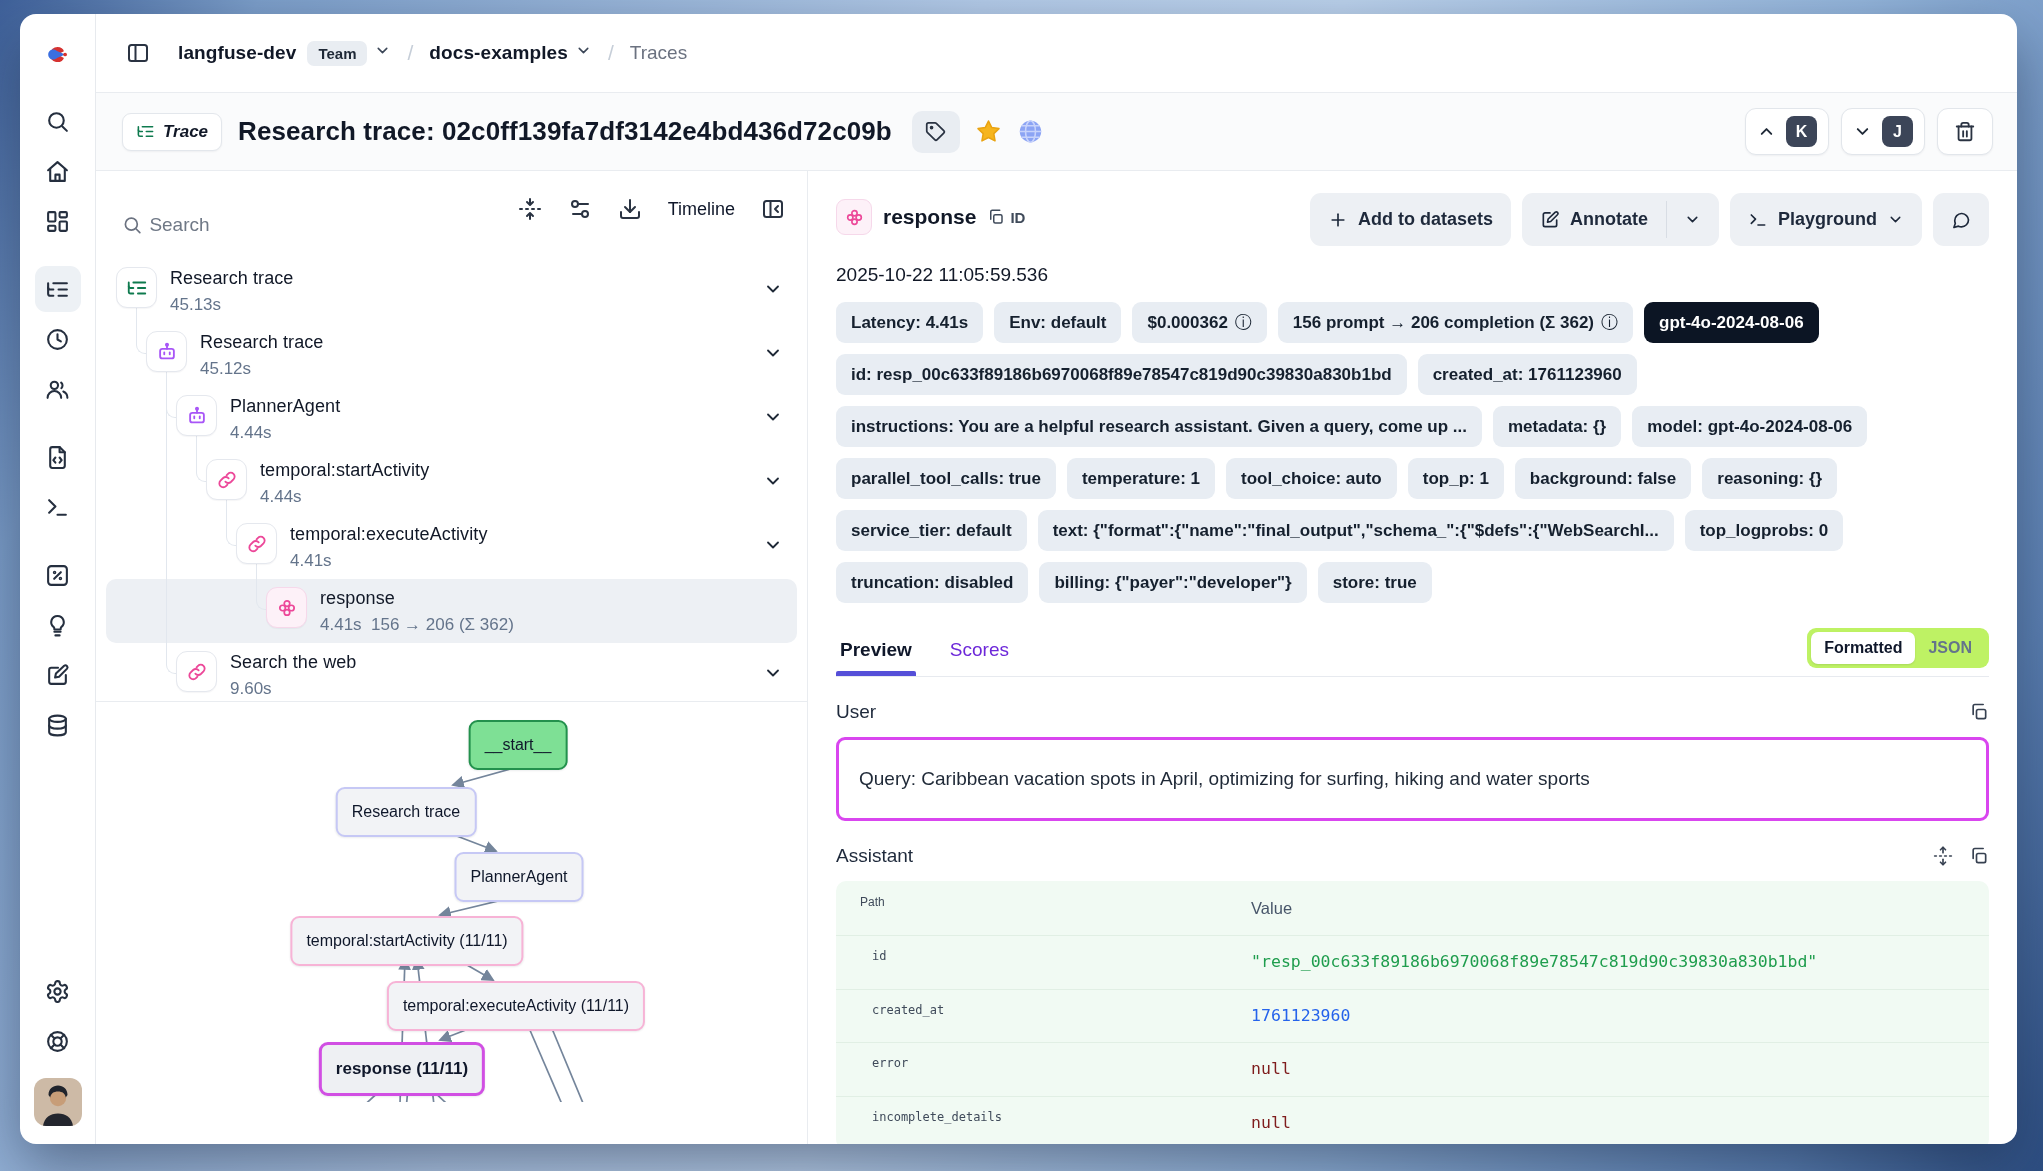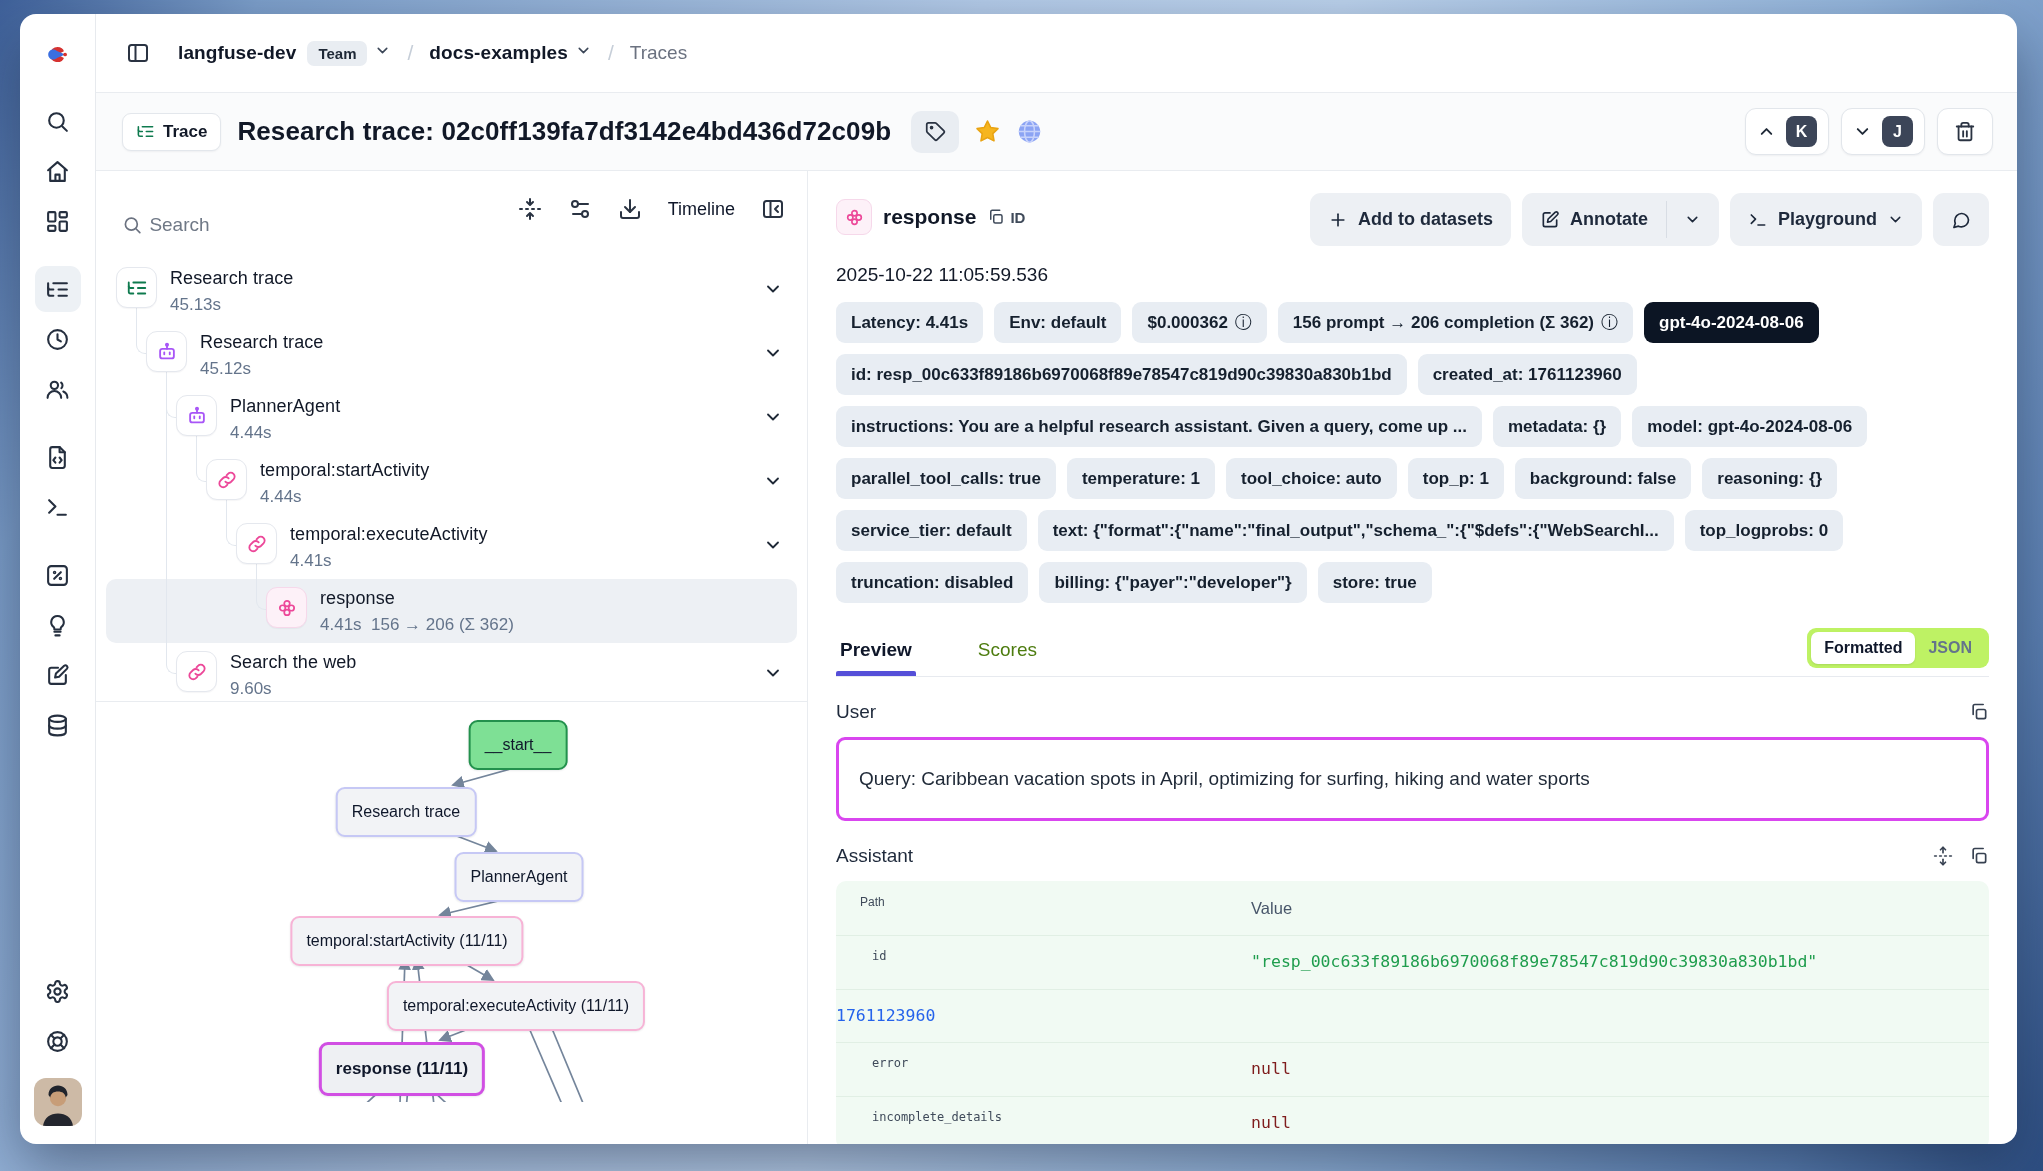--- a/index.html
+++ b/index.html
@@ -28,21 +28,21 @@
   .icon-btn svg { width: 24px; height: 24px; stroke: currentColor; fill: none; stroke-width: 2; stroke-linecap: round; stroke-linejoin: round; }
   .crumbs { display: flex; align-items: center; margin-left: 28px; font-size: 19px; color: #111827; }
   .crumb-name { font-weight: 700; letter-spacing: .1px; }
   .badge-team { background: #e9edf2; border-radius: 7px; font-size: 15px; font-weight: 600; padding: 4px 11px; margin-left: 11px; color: #1f2937; }
   .crumb-chevron { margin-left: 7px; color: #3b4657; }
   .crumb-chevron svg { width: 17px; height: 17px; stroke: currentColor; fill: none; stroke-width: 2.2; stroke-linecap: round; stroke-linejoin: round; }
   .crumb-slash { color: #c6ced8; margin: 0 16px; font-size: 21px; font-weight: 300; }
   .crumb-muted { color: #6b7280; font-weight: 500; }
 
   .titlebar { height: 78px; flex: 0 0 78px; background: #fafbfc; border-bottom: 1px solid #e9ecf0; display: flex; align-items: center; padding: 0 24px 0 26px; }
-  .trace-chip { display: inline-flex; align-items: center; gap: 8px; background: #fff; border: 1px solid #e3e7ec; border-radius: 9px; padding: 8px 13px; font-size: 17px; font-weight: 700; color: #111827; box-shadow: 0 1px 2px rgba(16,24,40,.05); }
+  .trace-chip { display: inline-flex; align-items: center; gap: 8px; background: #fff; border: 1px solid #e3e7ec; border-radius: 9px; padding: 8px 13px; font-size: 17px; font-weight: 700; color: #111827; box-shadow: 0 1px 2px rgba(16,24,40,.05); font-style: italic; }
   .trace-chip svg { width: 19px; height: 19px; stroke: #0e7a4e; fill: none; stroke-width: 2; stroke-linecap: round; stroke-linejoin: round; }
   .page-title { font-size: 26px; font-weight: 700; color: #111827; margin-left: 16px; letter-spacing: .1px; }
   .tag-btn { width: 48px; height: 42px; background: #e9edf2; border-radius: 10px; margin-left: 20px; }
   .tag-btn svg { width: 21px; height: 21px; }
   .deco { margin-left: 15px; display: inline-flex; }
   .deco svg { width: 27px; height: 27px; }
   .titlebar .right { margin-left: auto; display: flex; align-items: center; gap: 12px; }
   .nav-key-btn { display: inline-flex; align-items: center; gap: 10px; background: #fff; border: 1px solid #e2e6eb; border-radius: 11px; padding: 7px 11px; cursor: pointer; box-shadow: 0 1px 2px rgba(16,24,40,.05); color: #1f2937; }
   .nav-key-btn svg { width: 19px; height: 19px; stroke: currentColor; fill: none; stroke-width: 2.4; stroke-linecap: round; stroke-linejoin: round; }
   .keycap { width: 31px; height: 31px; background: #3c4558; color: #fff; font-size: 16px; font-weight: 700; border-radius: 8px; display: flex; align-items: center; justify-content: center; }
@@ -108,21 +108,21 @@
   .obs-timestamp { margin-top: 18px; font-size: 19px; font-weight: 500; color: #111827; }
 
   .badge-rows { margin-top: 16px; }
   .badge-row { display: flex; gap: 11px; margin-bottom: 11px; }
   .meta-badge { display: inline-flex; align-items: center; gap: 7px; background: #e8edf3; border-radius: 9px; padding: 0 15px; height: 41px; font-size: 17px; font-weight: 600; color: #15202e; white-space: nowrap; overflow: hidden; text-overflow: ellipsis; max-width: 860px; cursor: default; }
   .meta-badge .info { font-size: 17px; color: #15202e; font-weight: 400; }
   .meta-badge.dark { background: #0c1524; color: #fff; }
 
   .tabs-row { display: flex; align-items: center; border-bottom: 1px solid #e7eaef; margin-top: 14px; }
   .tab { font-size: 19px; font-weight: 600; color: #0f172a; padding: 10px 4px 14px; margin-right: 30px; position: relative; cursor: pointer; text-align: center; }
-  .tab.inactive { color: #4d7c0f; font-weight: 500; margin-left: 28px; }
+  .tab.inactive { color: #6d28d9; font-weight: 500; }
   .tab.active::after { content: ""; position: absolute; left: 0; right: 0; bottom: -1px; height: 5px; background: #554fd8; border-radius: 2px 2px 0 0; }
   .fmt-toggle { margin-left: auto; background: #bef264; border-radius: 9px; padding: 4px; display: flex; align-items: center; margin-bottom: 8px; }
   .fmt-opt { font-size: 16px; font-weight: 600; padding: 7px 13px; border-radius: 7px; color: #64748b; cursor: pointer; }
   .fmt-opt.on { background: #fff; color: #0f172a; box-shadow: 0 1px 2px rgba(16,24,40,.12); }
 
   .io-section { margin-top: 24px; }
   .io-head { display: flex; align-items: center; font-size: 19px; font-weight: 500; color: #1e293b; }
   .io-head .io-icons { margin-left: auto; display: flex; gap: 16px; color: #374151; }
   .io-head svg { width: 20px; height: 20px; stroke: currentColor; fill: none; stroke-width: 2; stroke-linecap: round; stroke-linejoin: round; cursor: pointer; }
   .user-box { margin-top: 14px; border: 3px solid #d946ef; border-radius: 9px; padding: 28px 20px; font-size: 19px; color: #1f2937; }
@@ -688,20 +688,21 @@
             <div class="kv-table" id="kv-table">
               <div class="kv-row kv-head">
                 <div class="kv-path">Path</div>
                 <div class="kv-val">Value</div>
               </div>
             <div class="kv-row">
                   <div class="kv-path">id</div>
                   <div class="kv-val string">"resp_00c633f89186b6970068f89e78547c819d90c39830a830b1bd"</div>
                 </div>
                 <div class="kv-row">
+                  <div class="kv-path">created_at</div>
                   <div class="kv-val number">1761123960</div>
                 </div>
                 <div class="kv-row">
                   <div class="kv-path">error</div>
                   <div class="kv-val nullish">null</div>
                 </div>
                 <div class="kv-row">
                   <div class="kv-path">incomplete_details</div>
                   <div class="kv-val nullish">null</div>
                 </div>

